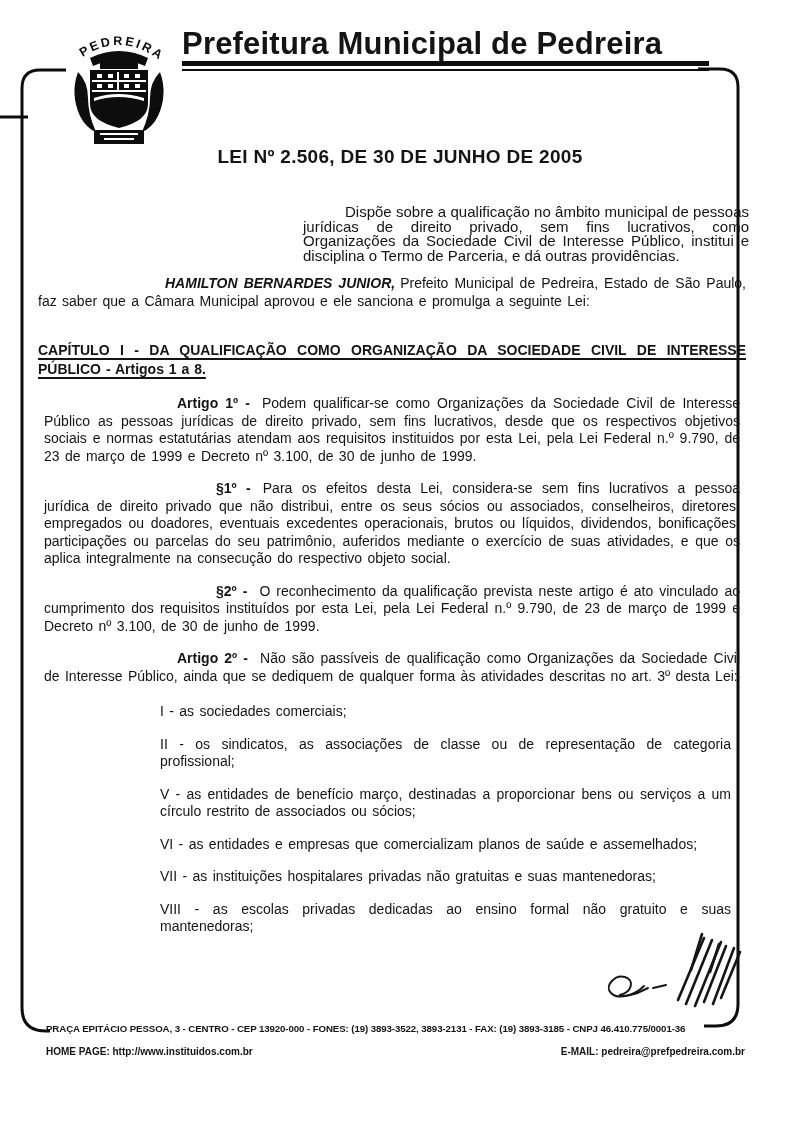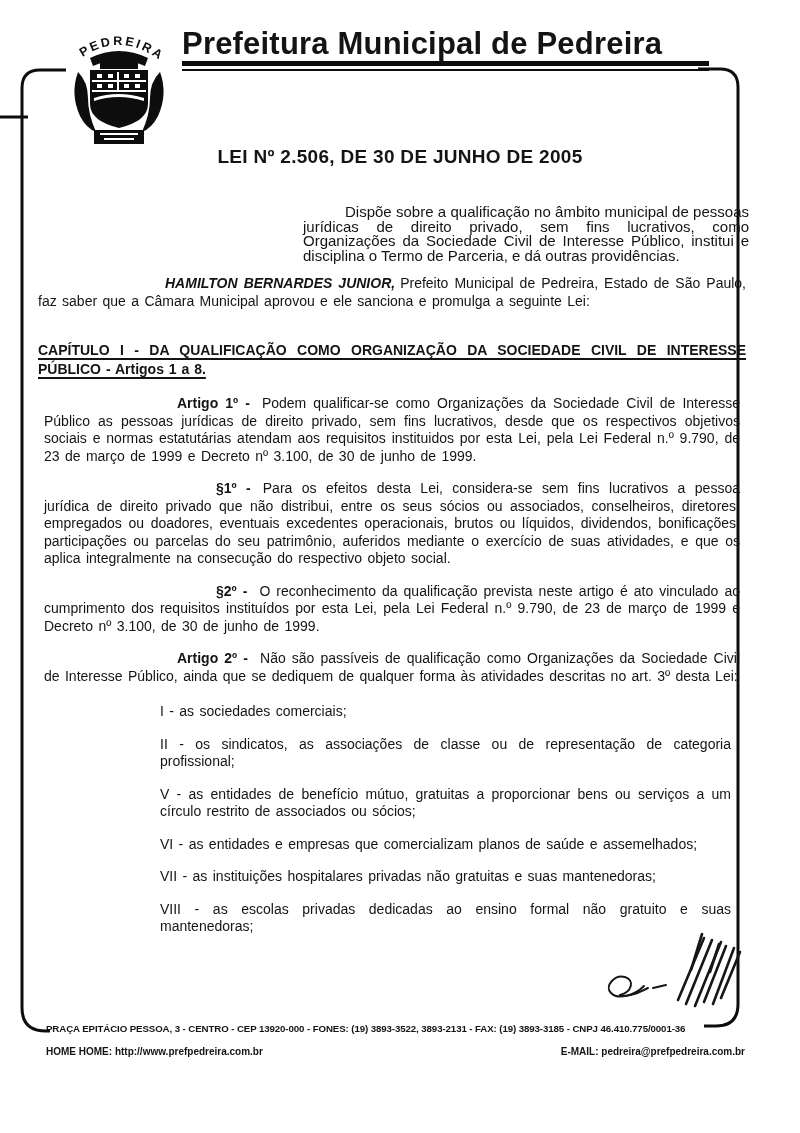--- a/index.html
+++ b/index.html
@@ -133,21 +133,21 @@
 
   <div class="articles">
     <p class="par-artigo"><span class="plabel">Artigo 1º -</span><span>Podem qualificar-se como Organizações da Sociedade Civil de Interesse Público as pessoas jurídicas de direito privado, sem fins lucrativos, desde que os respectivos objetivos sociais e normas estatutárias atendam aos requisitos instituidos por esta Lei, pela Lei Federal n.º 9.790, de 23 de março de 1999 e Decreto nº 3.100, de 30 de junho de 1999.</span></p>
     <p class="par-sect"><span class="plabel">§1º -</span><span>Para os efeitos desta Lei, considera-se sem fins lucrativos a pessoa jurídica de direito privado que não distribui, entre os seus sócios ou associados, conselheiros, diretores, empregados ou doadores, eventuais excedentes operacionais, brutos ou líquidos, dividendos, bonificações, participações ou parcelas do seu patrimônio, auferidos mediante o exercício de suas atividades, e que os aplica integralmente na consecução do respectivo objeto social.</span></p>
     <p class="par-sect"><span class="plabel">§2º -</span><span>O reconhecimento da qualificação prevista neste artigo é ato vinculado ao cumprimento dos requisitos instituídos por esta Lei, pela Lei Federal n.º 9.790, de 23 de março de 1999 e Decreto nº 3.100, de 30 de junho de 1999.</span></p>
     <p class="par-artigo"><span class="plabel">Artigo 2º -</span><span>Não são passíveis de qualificação como Organizações da Sociedade Civil de Interesse Público, ainda que se dediquem de qualquer forma às atividades descritas no art. 3º desta Lei:</span></p>
 
     <div class="itemlist">
       <p>I - as sociedades comerciais;</p>
       <p>II - os sindicatos, as associações de classe ou de representação de categoria profissional;</p>
-      <p>V - as entidades de benefício mútuo, gratuitas a proporcionar bens ou serviços a um círculo restrito de associados ou sócios;</p>
+      <p>V - as entidades de benefício março, destinadas a proporcionar bens ou serviços a um círculo restrito de associados ou sócios;</p>
       <p>VI - as entidades e empresas que comercializam planos de saúde e assemelhados;</p>
       <p>VII - as instituições hospitalares privadas não gratuitas e suas mantenedoras;</p>
       <p>VIII - as escolas privadas dedicadas ao ensino formal não gratuito e suas mantenedoras;</p>
     </div>
   </div>
 
   <svg class="signature" viewBox="0 0 195 95">
     <g stroke="#161616" fill="none" stroke-linecap="round">
       <g stroke-width="2.6">
         <path d="M120,78 L146,16"></path>
@@ -162,17 +162,17 @@
       <g stroke-width="2">
         <path d="M86,64 C76,74 60,78 53,71 C46,64 57,52 67,55 C77,58 74,70 62,73"></path>
         <path d="M62,73 C70,76 82,70 90,66"></path>
         <path d="M95,66 L108,63"></path>
       </g>
     </g>
   </svg>
 
   <div class="footer-line1">PRAÇA EPITÁCIO PESSOA, 3 - CENTRO - CEP 13920-000 - FONES: (19) 3893-3522, 3893-2131 - FAX: (19) 3893-3185 - CNPJ 46.410.775/0001-36</div>
   <div class="footer-line2">
-    <span>HOME HOME: http://www.prefpedreira.com.br</span>
+    <span>HOME PAGE: http://www.instituidos.com.br</span>
     <span>E-MAIL: pedreira@prefpedreira.com.br</span>
   </div>
 
 </div>
 
 </body></html>

